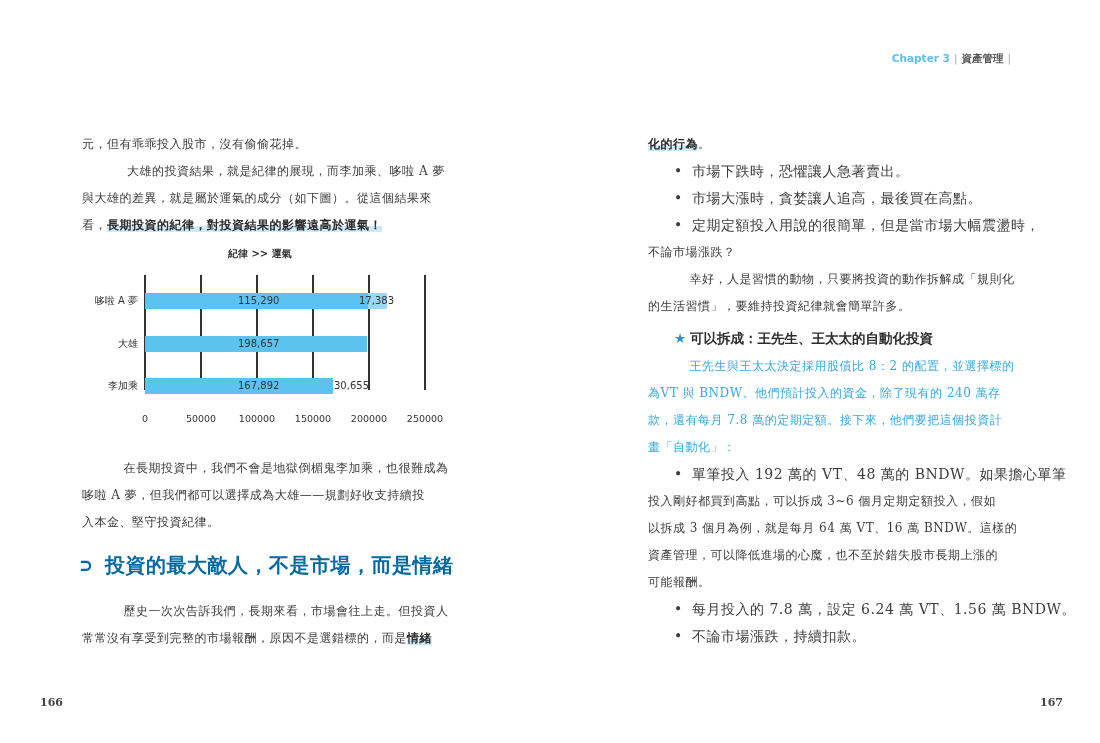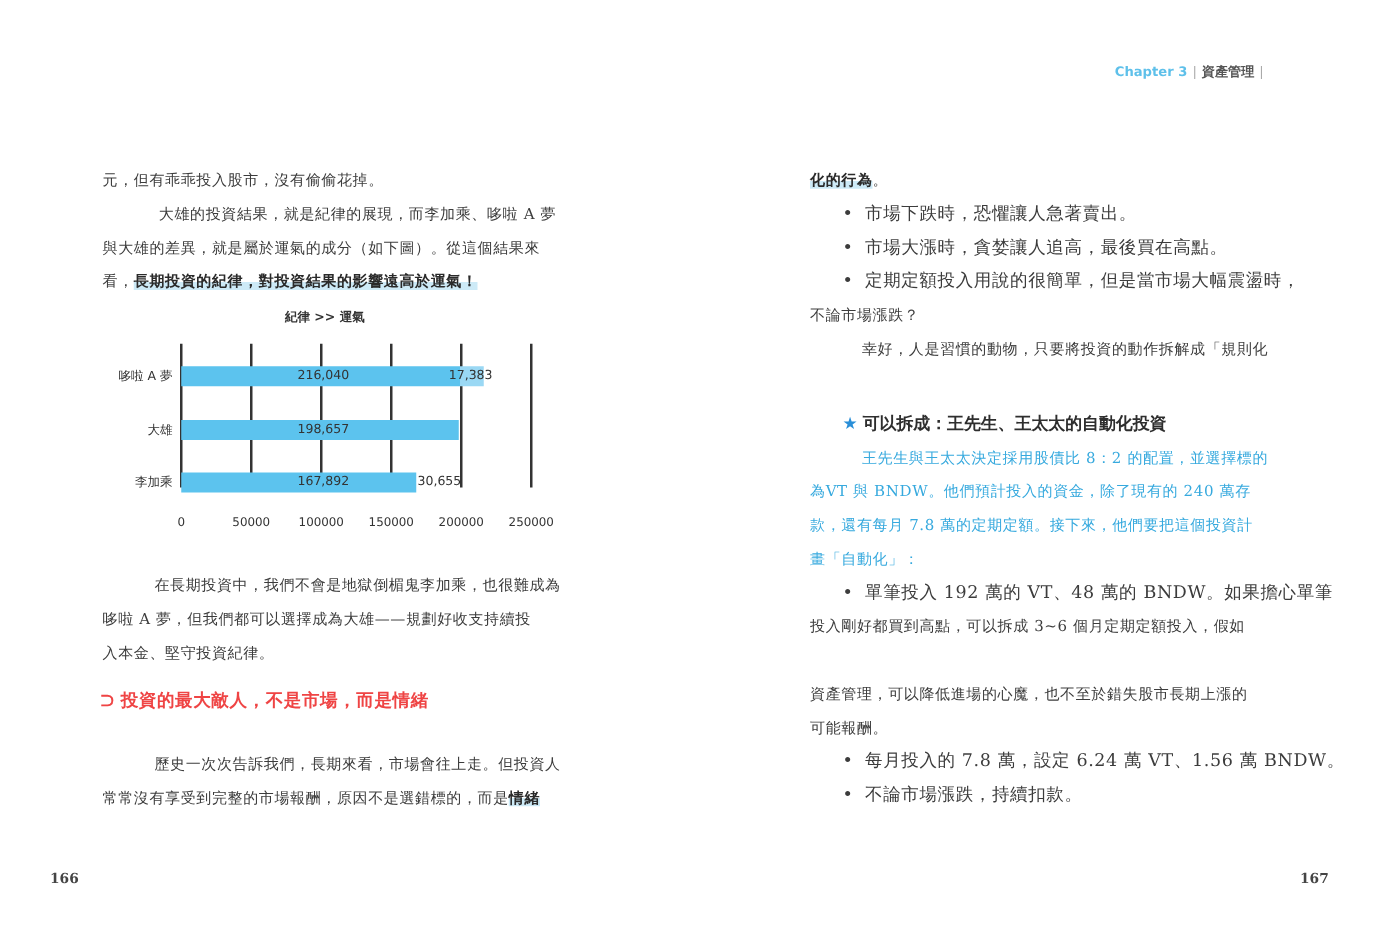--- a/index.html
+++ b/index.html
@@ -26,21 +26,21 @@
     
     .chart { position: absolute; left: 78px; top: 245px; width: 380px; height: 190px; font-family: "DejaVu Sans", "Liberation Sans", sans-serif; }
     .chart-title { position: absolute; left: 150px; top: 2px; font-size: 10px; font-weight: bold; color: #333; }
     .gridline { position: absolute; top: 30px; height: 115px; width: 1.5px; background: #333; }
     .ylabel { position: absolute; width: 60px; text-align: right; font-size: 10px; color: #333; }
     .bar { position: absolute; height: 16px; background: #5cc3ee; }
     .bar-luck { position: absolute; height: 16px; background: #9ad8f4; }
     .bar-val { position: absolute; font-size: 10px; color: #333; }
     .xtick { position: absolute; top: 168px; font-size: 9.5px; color: #333; transform: translateX(-50%); }
 
-    .section-title { position: absolute; font-family: Liberation Sans, sans-serif; font-size: 14px; font-weight: bold; color: #ef4444; letter-spacing: 0.5px; }
+    .section-title { position: absolute; font-family: Liberation Mono, monospace; font-size: 20px; font-weight: bold; color: #0369a1; letter-spacing: 0.5px; }
     .bullet { position: absolute; font-size: 14px; line-height: 27px; color: #3c3c3c; letter-spacing: 0.5px; }
     .bullet .dot { display: inline-block; width: 18px; }
     .case-title { position: absolute; font-family: "DejaVu Sans", "Liberation Sans", sans-serif; font-size: 13.5px; font-weight: bold; color: #2e2e2e; }
     .case-title .star { color: #2a8fd8; margin-right: 4px; }
   </style>
 </head>
 <body>
 
 <div class="page page-left">
   <div class="para" style="left:82px; top:131px;">元，但有乖乖投入股市，沒有偷偷花掉。</div>
@@ -59,21 +59,21 @@
     <div class="gridline" style="left:234px;"></div>
     <div class="gridline" style="left:290px;"></div>
     <div class="gridline" style="left:346px;"></div>
 
     <div class="ylabel" style="left:0px; top:49px;">哆啦 A 夢</div>
     <div class="ylabel" style="left:0px; top:92px;">大雄</div>
     <div class="ylabel" style="left:0px; top:134px;">李加乘</div>
 
     <div class="bar" style="left:67px; top:48px; width:223px;"></div>
     <div class="bar-luck" style="left:290px; top:48px; width:19px;"></div>
-    <div class="bar-val" style="left:160px; top:50px;">216,040</div>
+    <div class="bar-val" style="left:160px; top:50px;">115,290</div>
     <div class="bar-val" style="left:281px; top:50px;">17,383</div>
 
     <div class="bar" style="left:67px; top:91px; width:222px;"></div>
     <div class="bar-val" style="left:160px; top:93px;">198,657</div>
 
     <div class="bar" style="left:67px; top:133px; width:188px;"></div>
     <div class="bar-val" style="left:160px; top:135px;">167,892</div>
     <div class="bar-val" style="left:256px; top:135px;">30,655</div>
 
     <div class="xtick" style="left:67px;">0</div>
@@ -110,32 +110,34 @@
   <div class="para" style="left:98px; top:131px;">
     <span class="bold hl">化的行為</span><span>。</span>
   </div>
 
   <div class="bullet" style="left:124px; top:158px;"><span class="dot">•</span><span>市場下跌時，恐懼讓人急著賣出。</span></div>
   <div class="bullet" style="left:124px; top:185px;"><span class="dot">•</span><span>市場大漲時，貪婪讓人追高，最後買在高點。</span></div>
   <div class="bullet" style="left:124px; top:212px;"><span class="dot">•</span><span>定期定額投入用說的很簡單，但是當市場大幅震盪時，</span></div>
   <div class="para" style="left:98px; top:239px;">不論市場漲跌？</div>
 
   <div class="para indent" style="left:98px; top:266px; width:380px;">幸好，人是習慣的動物，只要將投資的動作拆解成「規則化</div>
+  <div class="para" style="left:98px; top:293px;">的生活習慣」，要維持投資紀律就會簡單許多。</div>
 
   <div class="case-title" style="left:124px; top:330px;">
     <span class="star">★</span><span>可以拆成：王先生、王太太的自動化投資</span>
   </div>
 
   <div class="para indent blue" style="left:98px; top:353px; width:380px;">王先生與王太太決定採用股債比 8：2 的配置，並選擇標的</div>
   <div class="para blue" style="left:98px; top:380px;">為VT 與 BNDW。他們預計投入的資金，除了現有的 240 萬存</div>
   <div class="para blue" style="left:98px; top:407px;">款，還有每月 7.8 萬的定期定額。接下來，他們要把這個投資計</div>
   <div class="para blue" style="left:98px; top:434px;">畫「自動化」：</div>
 
   <div class="bullet" style="left:124px; top:461px;"><span class="dot">•</span><span>單筆投入 192 萬的 VT、48 萬的 BNDW。如果擔心單筆</span></div>
   <div class="para" style="left:98px; top:488px;">投入剛好都買到高點，可以拆成 3~6 個月定期定額投入，假如</div>
+  <div class="para" style="left:98px; top:515px;">以拆成 3 個月為例，就是每月 64 萬 VT、16 萬 BNDW。這樣的</div>
   <div class="para" style="left:98px; top:542px;">資產管理，可以降低進場的心魔，也不至於錯失股市長期上漲的</div>
   <div class="para" style="left:98px; top:569px;">可能報酬。</div>
 
   <div class="bullet" style="left:124px; top:596px;"><span class="dot">•</span><span>每月投入的 7.8 萬，設定 6.24 萬 VT、1.56 萬 BNDW。</span></div>
   <div class="bullet" style="left:124px; top:623px;"><span class="dot">•</span><span>不論市場漲跌，持續扣款。</span></div>
 
   <div class="pnum" style="left:490px;">167</div>
 </div>
 
 </body></html>

